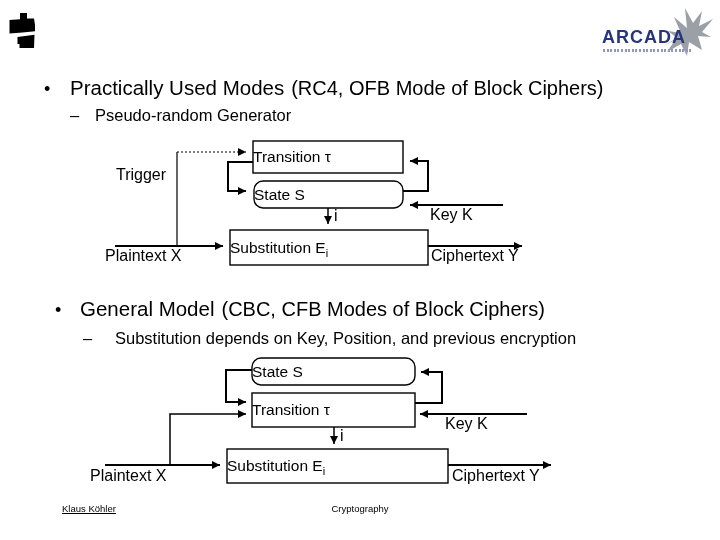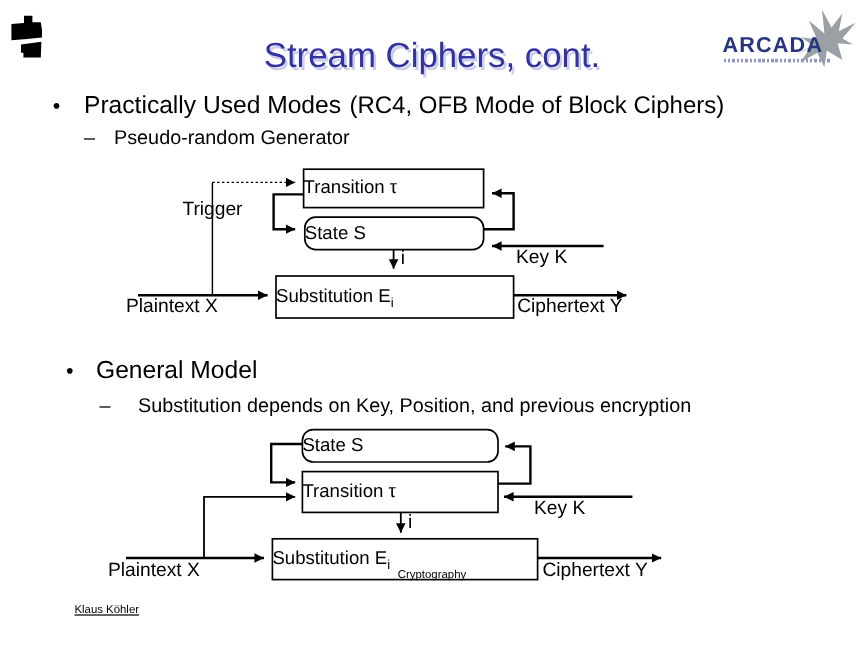--- a/index.html
+++ b/index.html
@@ -43,50 +43,49 @@
   #d1 { left:100px; top:138px; width:460px; height:135px; }
   #d2 { left:90px;  top:355px; width:480px; height:135px; }
   .diagram svg { position:absolute; left:0; top:0; }
   .boxlabel { position:absolute; font-size:15.5px; white-space:nowrap; }
   .freelabel { position:absolute; font-size:16px; white-space:nowrap; }
   sub { font-size:11px; }
   
   #d1-trans  { left:153px; top:3px;  width:150px; height:32px; line-height:32px; }
   #d1-state  { left:154px; top:43px; width:149px; height:27px; line-height:27px; }
   #d1-subst  { left:130px; top:92px; width:198px; height:35px; line-height:35px; }
-  #d1-trigger{ left:16px;  top:28px;margin-left:36px; }
+  #d1-trigger{ left:16px;  top:28px; }
   #d1-key    { left:330px; top:68px; }
   #d1-plain  { left:5px;   top:109px; }
   #d1-cipher { left:331px; top:109px; }
   #d1-i      { left:234px; top:69px; }
   
   #d2-state  { left:162px; top:3px;  width:163px; height:27px; line-height:27px; }
   #d2-trans  { left:162px; top:38px; width:163px; height:34px; line-height:34px; }
   #d2-subst  { left:137px; top:94px; width:221px; height:34px; line-height:34px; }
   #d2-key    { left:355px; top:60px; }
   #d2-plain  { left:0px;   top:112px; }
   #d2-cipher { left:362px; top:112px; }
   #d2-i      { left:250px; top:72px; }
   
   .footer-author { position:absolute; left:62px; top:503px; font-size:9.5px;text-decoration:underline; }
-  .footer-course { position:absolute; left:0; right:0; top:474px; text-align:center; font-size:9.5px; }
+  .footer-course { position:absolute; left:0; right:0; top:503px; text-align:center; font-size:9.5px; }
 </style>
 </head>
 <body>
 
 <div class="slide">
 
   <span class="body-logo">
     <svg width="30" height="37" viewBox="0 0 29 37">
       <polygon fill="#000" points="11.5,0 18.5,0 18.5,5.5 25.5,5.5 26.5,12 26.5,18.2 14,19.6 1,20.6 1,7 11.5,6.2"></polygon>
       <polygon fill="#000" points="9,24 26,21.8 25.5,35 11,35 11,31 9,31"></polygon>
     </svg>
   </span>
 
-  <div class="title">Stream Ciphers, cont.</div>
 
   <div class="arcada">
     <span class="arcada-bird">
       <svg width="58" height="52" viewBox="0 0 58 52">
         <path fill="#9aa0a6" d="M6,40 L20,32 L11,25 L24,27 L17,11 L30,22 L28,2 L36,17 L45,5 L42,20 L56,13 L45,26 L54,31 L41,30 L45,44 L32,36 L30,50 L24,38 L10,46 L18,34 Z"></path>
       </svg>
     </span>
     <span class="arcada-word">ARCADA</span>
     <span class="arcada-tagline"></span>
   </div>
@@ -133,20 +132,21 @@
     <div class="freelabel" id="d1-trigger">Trigger</div>
     <div class="freelabel" id="d1-key">Key K</div>
     <div class="freelabel" id="d1-plain">Plaintext X</div>
     <div class="freelabel" id="d1-cipher">Ciphertext Y</div>
     <div class="freelabel" id="d1-i">i</div>
   </div>
 
   <div class="bullet" id="bullet2">
     <span class="marker">•</span>
     <span class="main">General Model</span>
+    <span class="detail">(CBC, CFB Modes of Block Ciphers)</span>
   </div>
   <div class="subbullet" id="sub2">
     <span class="smarker">–</span>
     <span>Substitution depends on Key, Position, and previous encryption</span>
   </div>
 
   <div class="diagram" id="d2">
     <svg width="480" height="135" viewBox="0 0 480 135">
       <defs>
         <marker id="ah2" markerUnits="userSpaceOnUse" markerWidth="10" markerHeight="10" refX="8" refY="5" orient="auto">

